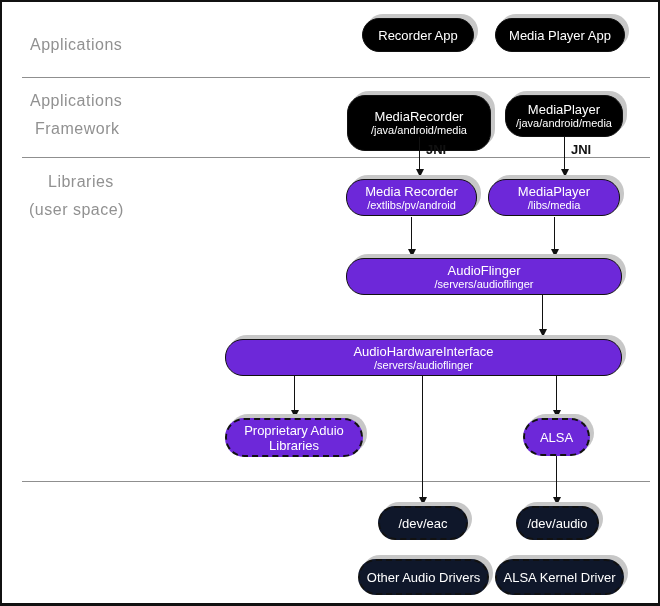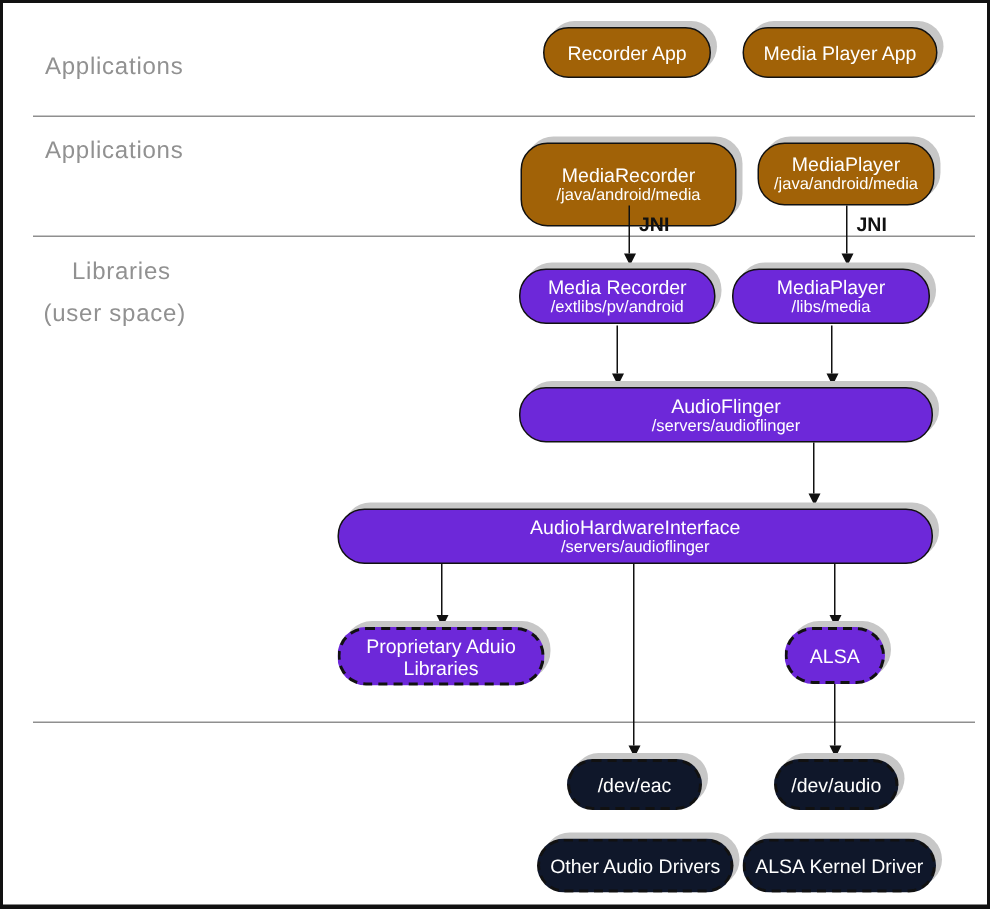--- a/index.html
+++ b/index.html
@@ -17,40 +17,41 @@
   .sep { position:absolute; left:20px; width:628px; height:1px; background:#8f8f8f; }
   .node {
     position:absolute; box-sizing:border-box;
     display:flex; flex-direction:column; align-items:center; justify-content:center;
     color:#ffffff; text-align:center; white-space:nowrap;
     box-shadow:4px -4px 0 #c7c7c7;
     background-clip:padding-box;
   }
   .solid { border:1.5px solid #111; }
   .dashed { border:2px dashed #111; }
-  .blue  { background:#a16207; }
+  .blue  { background:#000000; }
   .green { background:#6d28d9; }
   .red   { background:#0f172a; }
   .node .t { font-size:13px; line-height:15px; }
   .node .s { font-size:11px; line-height:13px; }
   .arrow { position:absolute; width:1px; background:#111; }
   .arrow::after {
     content:""; position:absolute; bottom:-8px; left:-3.5px;
     border-left:4px solid transparent; border-right:4px solid transparent;
     border-top:8px solid #111;
   }
   .jni { position:absolute; font-size:13px; font-weight:700; color:#111; }
 </style>
 </head>
 <body>
 
 <div class="canvas">
 
   <div class="sect" style="left:28px;top:31px">Applications</div>
   <div class="sect" style="left:28px;top:87px">Applications</div>
+  <div class="sect" style="left:33px;top:115px">Framework</div>
   <div class="sect" style="left:46px;top:168px">Libraries</div>
   <div class="sect" style="left:27px;top:196px">(user space)</div>
 
   <div class="sep" style="top:75px"></div>
   <div class="sep" style="top:155px"></div>
   <div class="sep" style="top:479px"></div>
 
   <div class="node blue solid" style="left:360px;top:16px;width:112px;height:34px;border-radius:17px">
     <span class="t">Recorder App</span>
   </div>

